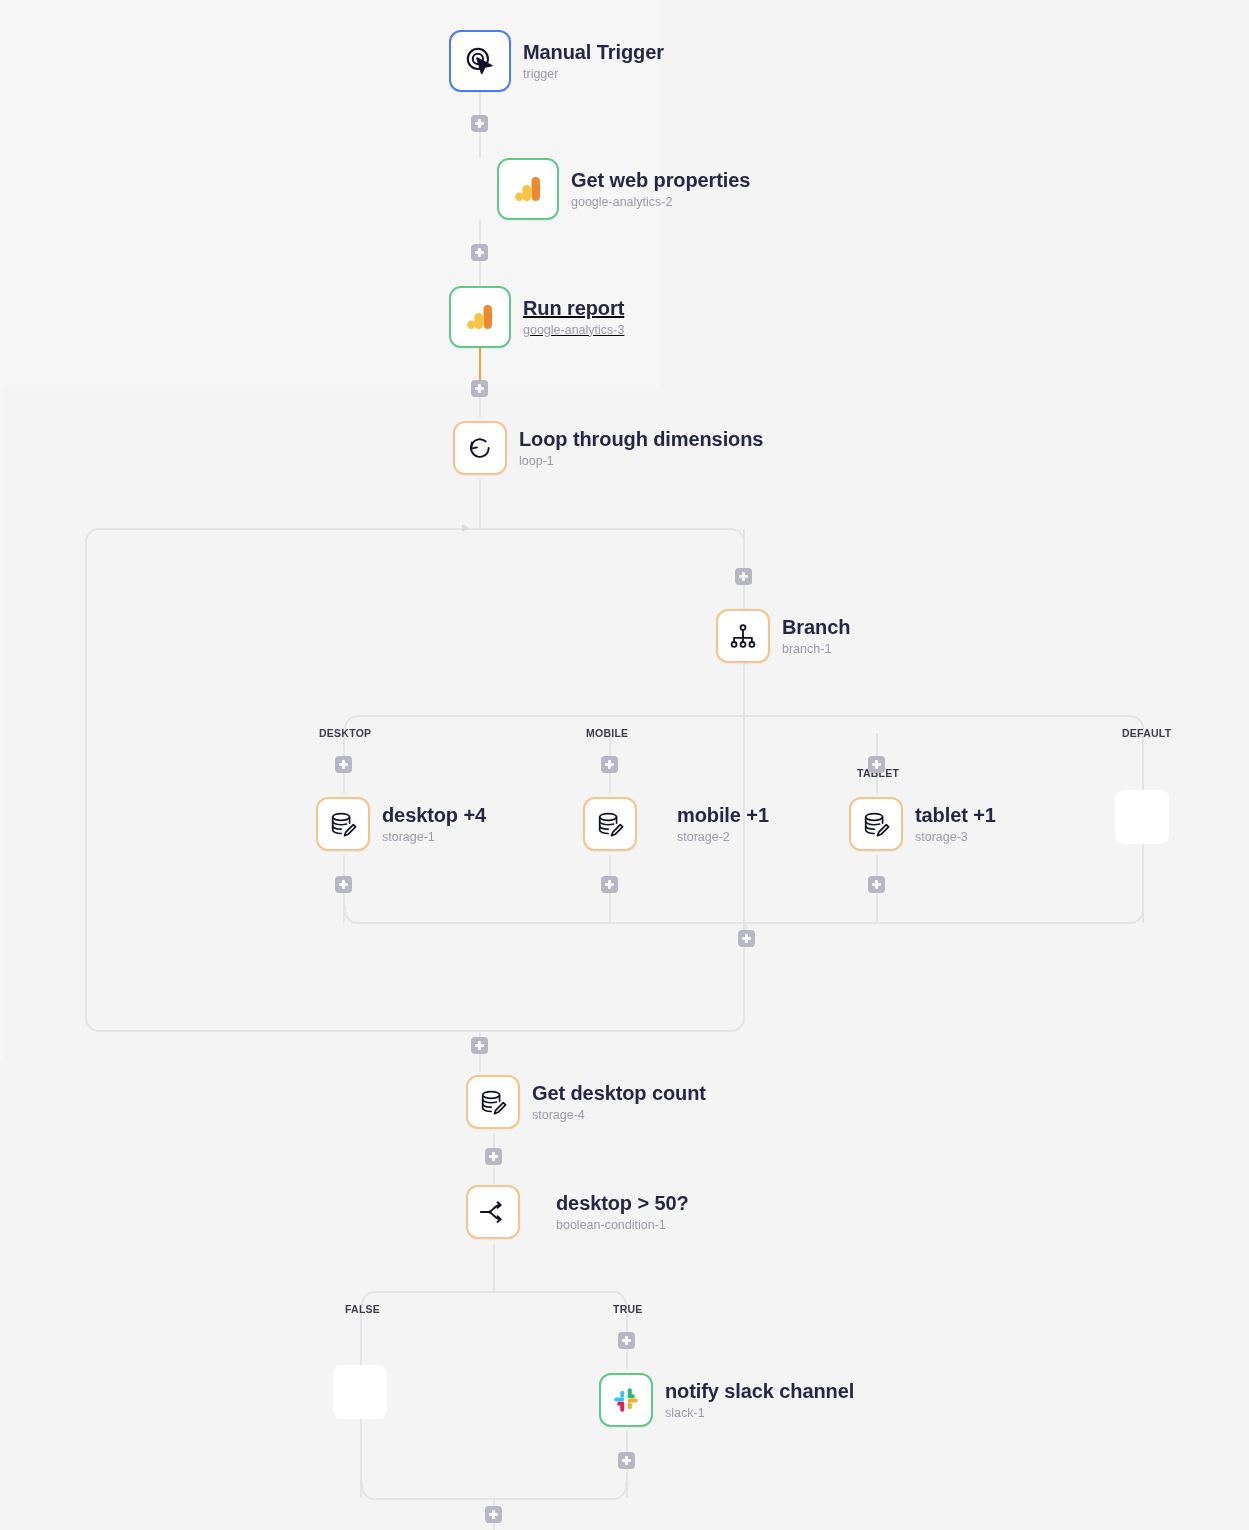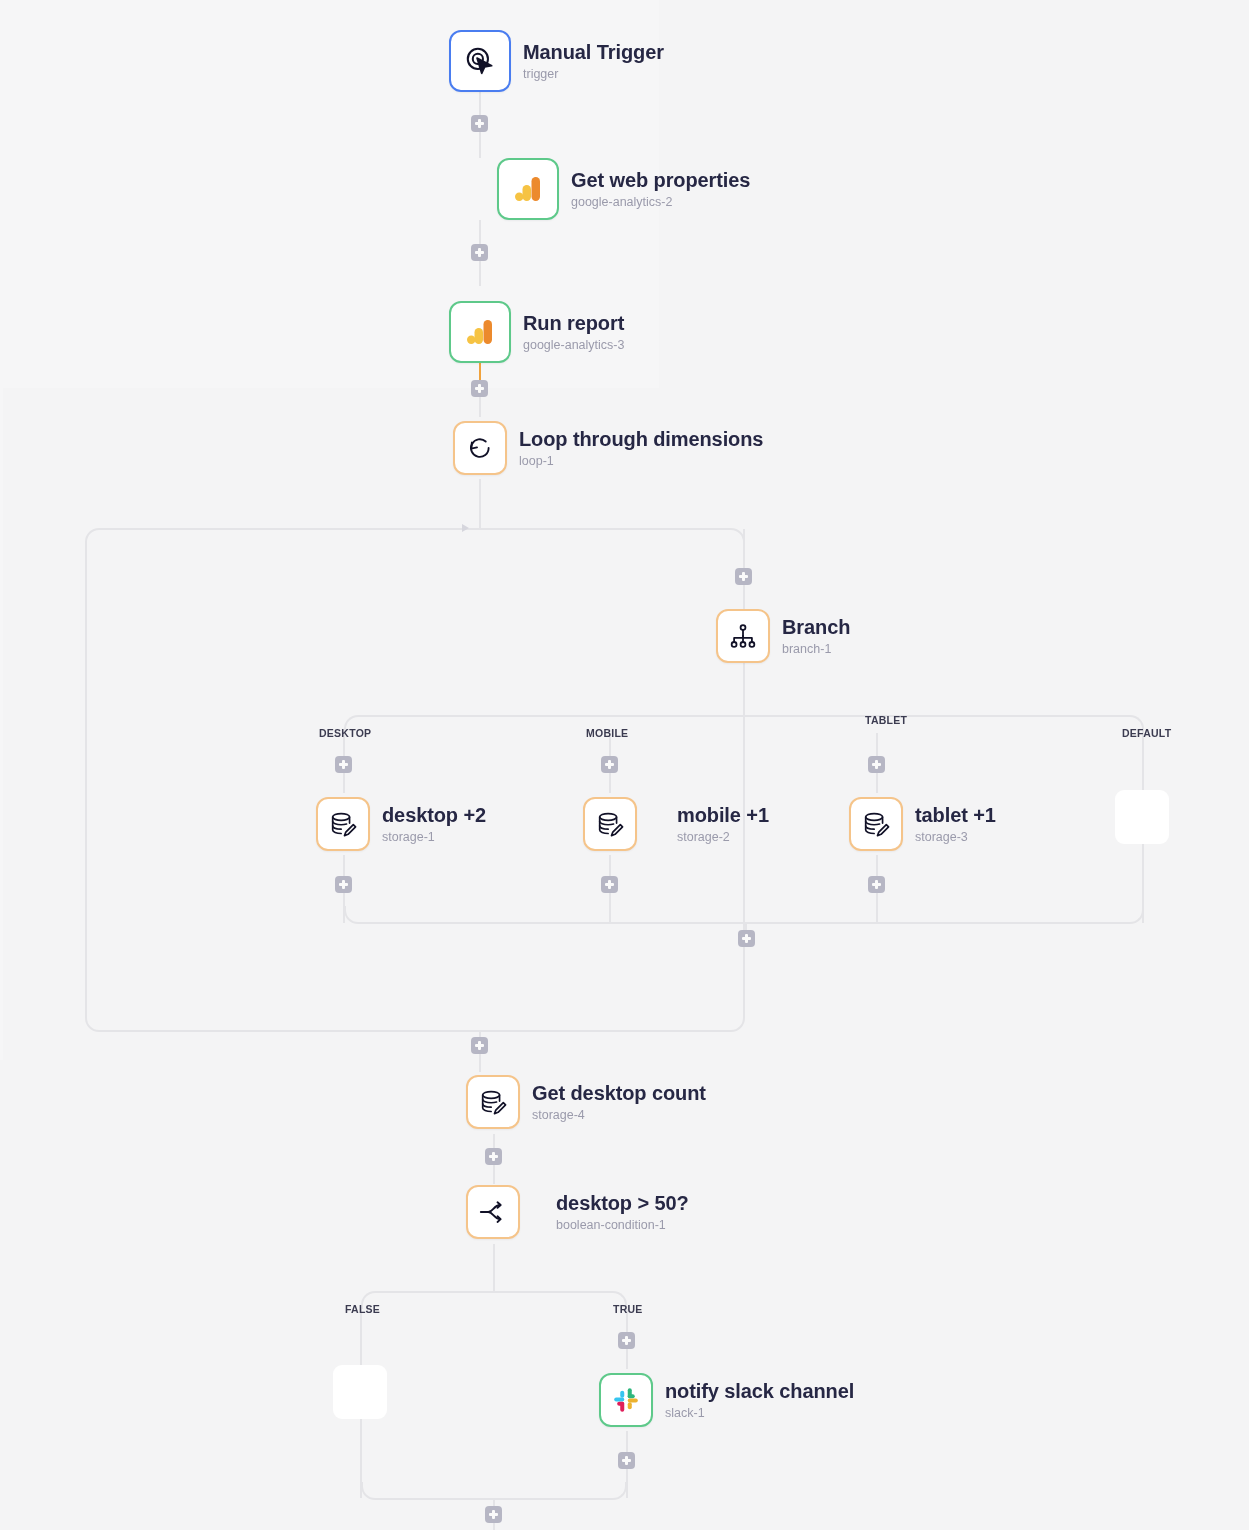--- a/index.html
+++ b/index.html
@@ -159,21 +159,21 @@
 
   <div class="edge v" style="left:743px; top:529px; height:90px;"></div>
   <div class="plus" style="left:735px; top:568px;"></div>
 
   <div class="edge v" style="left:743px; top:667px; height:48px;"></div>
 
   <div class="rounded-box rbox-open-bottom" style="left:344px; top:715px; width:800px; height:18px; border-bottom:none;"></div>
 
   <div class="branch-label" style="left:319px; top:727px;">DESKTOP</div>
   <div class="branch-label" style="left:586px; top:727px;">MOBILE</div>
-  <div class="branch-label" style="left:857px; top:714px;margin-left:8px;">TABLET</div>
+  <div class="branch-label" style="left:857px; top:767px;">TABLET</div>
   <div class="branch-label" style="left:1122px; top:727px;">DEFAULT</div>
 
   <div class="edge v" style="left:343px; top:733px; height:60px;"></div>
   <div class="edge v" style="left:609px; top:733px; height:60px;"></div>
   <div class="edge v" style="left:876px; top:733px; height:60px;"></div>
   <div class="edge v" style="left:1142px; top:733px; height:190px;"></div>
 
   <div class="plus" style="left:335px; top:756px;"></div>
   <div class="plus" style="left:601px; top:756px;"></div>
   <div class="plus" style="left:868px; top:756px;"></div>
@@ -238,21 +238,21 @@
           <rect x="3" y="19.5" width="8.5" height="8.5" rx="4.2" fill="#f6c343"></rect>
         </svg>
       </span>
     </div>
     <div class="node-text">
       <div class="node-title">Get web properties</div>
       <div class="node-sub">google-analytics-2</div>
     </div>
   </div>
 
-  <div class="node" style="left:449px; top:301px;">
+  <div class="node" style="left:449px; top:286px;text-decoration:underline;">
     <div class="node-box sel-green">
       <span>
         <svg class="icon" width="32" height="32" viewBox="0 0 32 32">
           <rect x="19.5" y="4" width="8.5" height="24" rx="4.2" fill="#ec8a2d"></rect>
           <rect x="10.5" y="12" width="8.5" height="16" rx="4.2" fill="#f6c343"></rect>
           <rect x="3" y="19.5" width="8.5" height="8.5" rx="4.2" fill="#f6c343"></rect>
         </svg>
       </span>
     </div>
     <div class="node-text">
@@ -303,21 +303,21 @@
           <ellipse cx="14" cy="8.5" rx="9" ry="3.6"></ellipse>
           <path d="M5 8.5 V22.5 C5 24.5 9 26.1 14 26.1"></path>
           <path d="M23 8.5 V15"></path>
           <path d="M5 13.2 C5 15.2 9 16.8 14 16.8 C16.2 16.8 18.2 16.5 19.8 16"></path>
           <path d="M5 18 C5 20 9 21.5 14 21.5"></path>
           <path d="M27 16.6 L19 24.6 L17.6 28.4 L21.4 27 L29.4 19 Z"></path>
         </svg>
       </span>
     </div>
     <div class="node-text">
-      <div class="node-title">desktop +2</div>
+      <div class="node-title">desktop +4</div>
       <div class="node-sub">storage-1</div>
     </div>
   </div>
 
   <div class="node" style="left:583px; top:797px;gap:28px;">
     <div class="node-box sel-orange" style="width:54px; height:54px;">
       <span>
         <svg class="icon" width="30" height="30" viewBox="0 0 32 32" fill="none" stroke="#111127" stroke-width="1.8" stroke-linecap="round" stroke-linejoin="round">
           <ellipse cx="14" cy="8.5" rx="9" ry="3.6"></ellipse>
           <path d="M5 8.5 V22.5 C5 24.5 9 26.1 14 26.1"></path>

